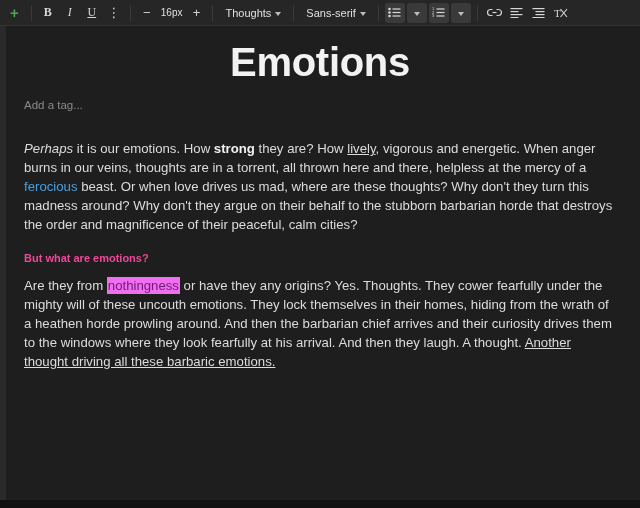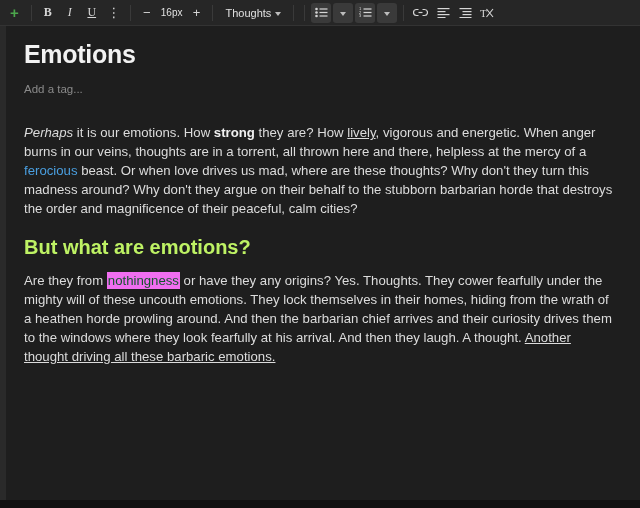--- a/index.html
+++ b/index.html
@@ -95,51 +95,52 @@
   .doc-wrap {
     flex: 1 1 auto;
     overflow: hidden;
     position: relative;
   }
   .doc {
     padding: 14px 24px 0 24px;
     box-sizing: border-box;
   }
   .doc-title {
-    font-size: 25px;
+    font-size: 40px;
     font-weight: bold;
     color: #f2f2f2;
     margin: 0 0 14px 0;
     letter-spacing: -0.3px;
+    text-align: center;
   }
   .tagline {
     font-size: 11.5px;
     color: #8a8a8a;
     margin: 0 0 28px 0;
   }
   .para {
     font-size: 13.2px;
     line-height: 19px;
     color: #dcdcdc;
     margin: 2px 0 14px 0;
     text-align: left;
   }
   .h2 {
-    font-size: 20px;
+    font-size: 11px;
     font-weight: bold;
-    color: #bef264;
+    color: #ec4899;
     margin: 18px 0 12px 0;
   }
   .it { font-style: italic; }
   .bd { font-weight: bold; color: #f0f0f0; }
   .ul { text-decoration: underline; }
   .lnk { color: #4a9fe0; }
   .hl {
     background: #f06ef0;
-    color: #14532d;
+    color: #701a75;
     padding: 1px 1px;
   }
 
   
   .left-rail {
     position: absolute;
     left: 0; top: 26px;
     width: 6px;
     height: 482px;
     background: #2a2a2a;
@@ -176,20 +177,24 @@
 
     <div class="tb-sep"></div>
 
     <div class="tb-drop">
       <span>Thoughts</span>
       <span class="caret"></span>
     </div>
 
     <div class="tb-sep"></div>
 
+    <div class="tb-drop">
+      <span>Sans-serif</span>
+      <span class="caret"></span>
+    </div>
 
     <div class="tb-sep"></div>
 
     <div class="tb-btn active">
       <span>
         <svg class="icon-svg" width="13" height="11" viewBox="0 0 13 11">
           <circle cx="1.5" cy="2" r="1.3" fill="#d6d6d6"></circle>
           <circle cx="1.5" cy="5.5" r="1.3" fill="#d6d6d6"></circle>
           <circle cx="1.5" cy="9" r="1.3" fill="#d6d6d6"></circle>
           <rect x="4.5" y="1.4" width="8" height="1.2" fill="#d6d6d6"></rect>

